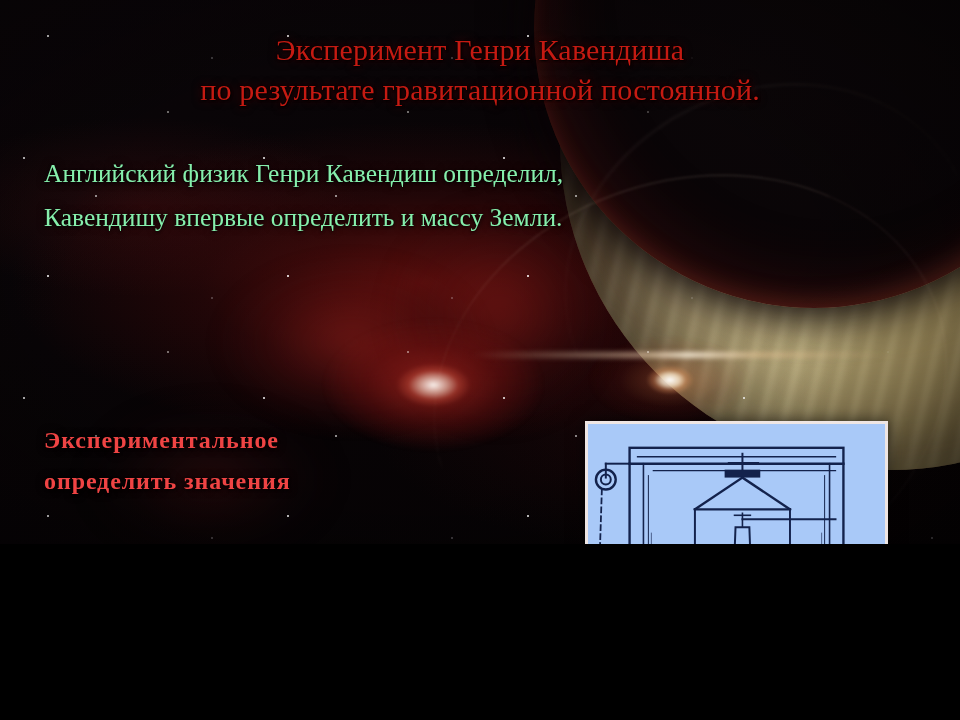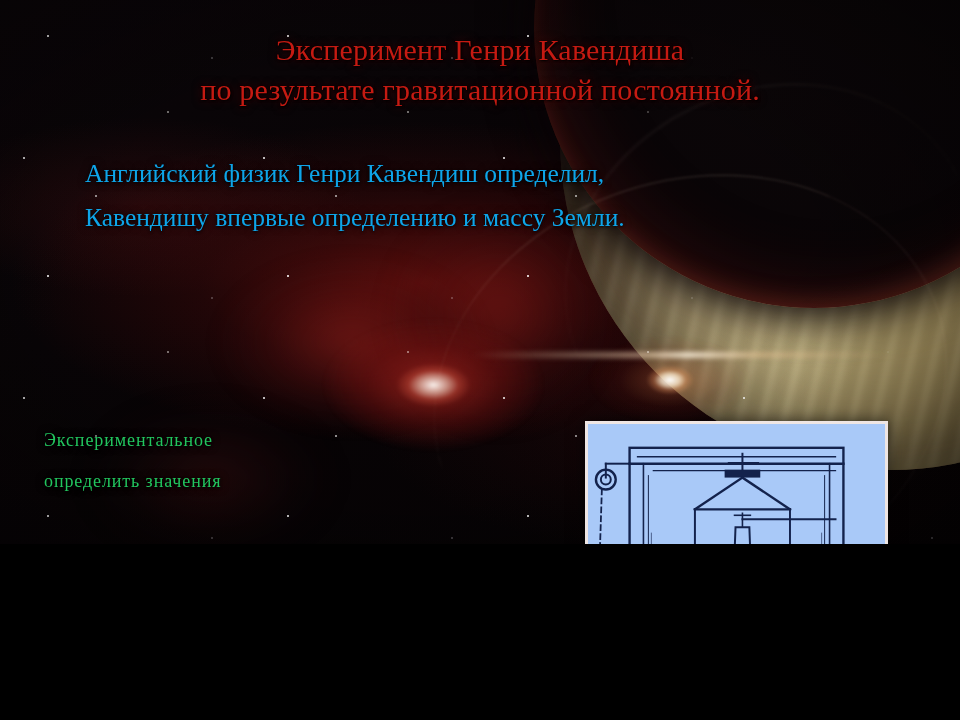--- a/index.html
+++ b/index.html
@@ -213,36 +213,36 @@
     text-shadow: 0 0 3px rgba(0,0,0,0.95), 1px 1px 2px rgba(0,0,0,0.9),
                  0 0 10px rgba(120,0,0,0.55);
     letter-spacing: 0.2px;
   }
   .title .t-line { display: block; white-space: nowrap; }
 
   .para-main {
     position: absolute;
     left: 44px; top: 152px;
     width: 800px;
-    color: #0ea5e9;
+    color: #86efac;
     font-size: 25.5px;
     line-height: 44px;
     text-shadow: 0 1px 3px rgba(0,0,0,0.92), 0 0 8px rgba(0,0,0,0.7);
-    margin-left: 41px;
   }
   .para-main .p-line { display: block; white-space: nowrap; }
 
   .para-sub {
     position: absolute;
     left: 44px; top: 420px;
-    color: #22c55e;
-    font-size: 18px;
+    color: #ef4444;
+    font-size: 24px;
     line-height: 41px;
     letter-spacing: 0.9px;
     text-shadow: 0 1px 3px rgba(0,0,0,0.92), 0 0 8px rgba(0,0,0,0.7);
+    font-weight: bold;
   }
   .para-sub .p-line { display: block; white-space: nowrap; }
 
   
   .diagram-frame {
     position: absolute;
     left: 585px; top: 421px;
     width: 303px; height: 262px;
     background: #efe6e4;
     padding: 3px;
@@ -286,21 +286,21 @@
 
   <div class="content">
 
     <div class="title">
       <span class="t-line">Эксперимент Генри Кавендиша</span>
       <span class="t-line">по результате гравитационной постоянной.</span>
     </div>
 
     <div class="para-main">
       <span class="p-line">Английский физик Генри Кавендиш определил,</span>
-      <span class="p-line">Кавендишу впервые определению и массу Земли.</span>
+      <span class="p-line">Кавендишу впервые определить и массу Земли.</span>
     </div>
 
     <div class="para-sub">
       <span class="p-line">Экспериментальное</span>
       <span class="p-line">определить значения</span>
     </div>
 
     <div class="diagram-frame">
       <div class="diagram-inner">
         <svg viewBox="0 0 300 258" preserveAspectRatio="none" aria-hidden="true">

